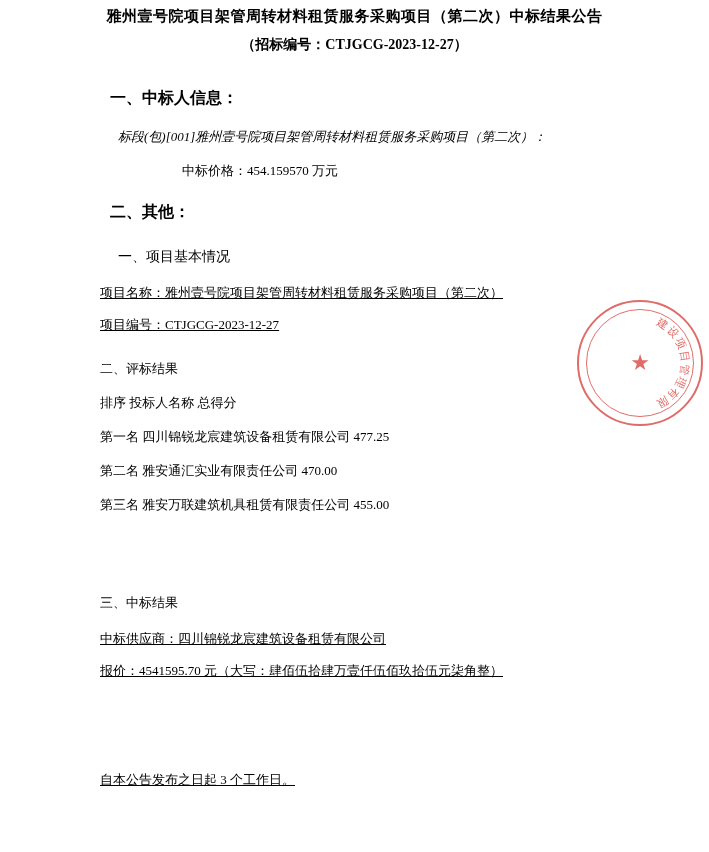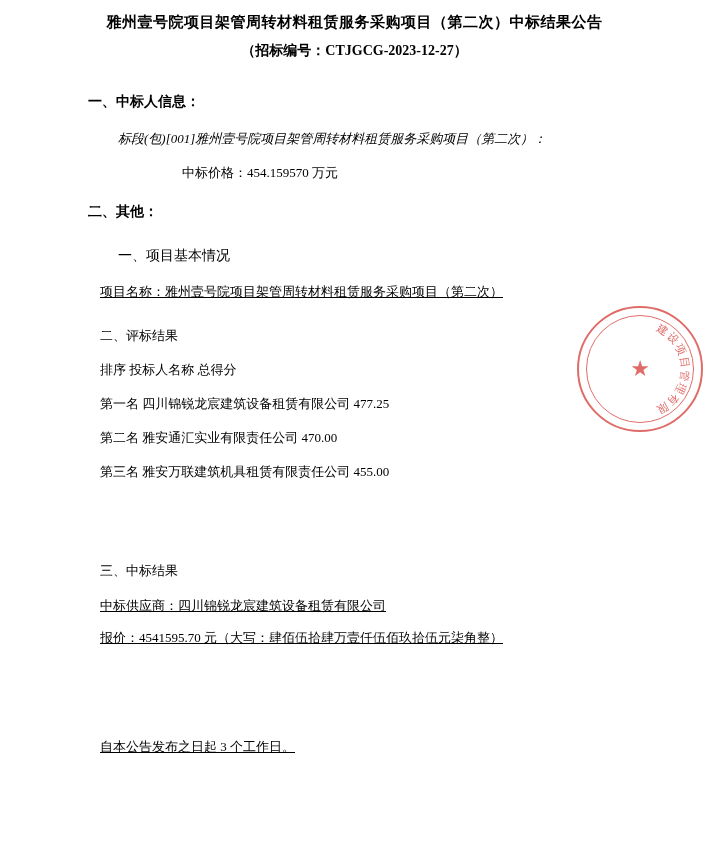--- a/index.html
+++ b/index.html
@@ -20,35 +20,35 @@
     width: 709px;
     height: 852px;
     box-sizing: border-box;
     padding: 0 62px;
   }
   .title {
     text-align: center;
     font-size: 15px;
     font-weight: bold;
     letter-spacing: 0.5px;
-    margin-top: 10px;
+    margin-top: 4px;
     line-height: 1.6;
   }
   .subtitle {
     text-align: center;
     font-size: 14px;
     font-weight: bold;
     margin-top: 6px;
     line-height: 1.6;
   }
   .section-head {
-    font-size: 14px;
+    font-size: 16px;
     font-weight: bold;
     margin-top: 28px;
-    margin-left: 26px;
+    margin-left: 48px;
     line-height: 1.7;
   }
   .section-head.tight {
     margin-top: 16px;
   }
   .lot-line {
     font-size: 13px;
     margin-top: 14px;
     margin-left: 56px;
     line-height: 1.7;
@@ -161,20 +161,21 @@
   <div class="lot-line">标段(包)[001]雅州壹号院项目架管周转材料租赁服务采购项目（第二次）：</div>
 
   <div class="winner-line">
     <span class="w-price">中标价格：454.159570 万元</span>
   </div>
 
   <div class="section-head tight">二、其他：</div>
 
   <div class="sub-head">一、项目基本情况</div>
   <div class="body-line">项目名称：雅州壹号院项目架管周转材料租赁服务采购项目（第二次）</div>
+  <div class="body-line small-gap">项目编号：CTJGCG-2023-12-27</div>
 
   <div class="sub-head2">二、评标结果</div>
   <div class="rank-line">排序  投标人名称  总得分</div>
   <div class="rank-line">第一名  四川锦锐龙宸建筑设备租赁有限公司  477.25</div>
   <div class="rank-line">第二名  雅安通汇实业有限责任公司  470.00</div>
   <div class="rank-line">第三名  雅安万联建筑机具租赁有限责任公司  455.00</div>
 
   <div class="gap-big"></div>
 
   <div class="sub-head2">三、中标结果</div>

